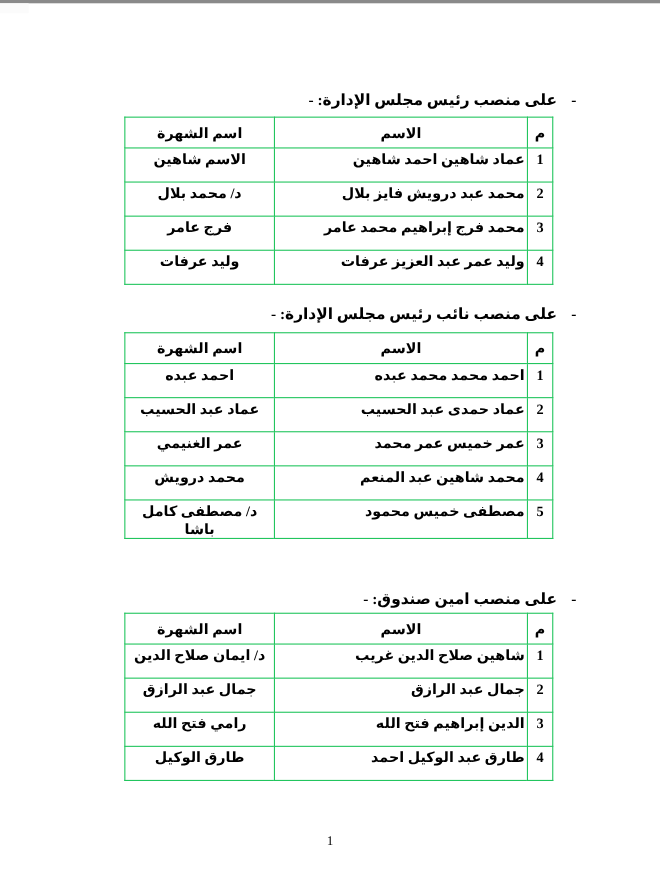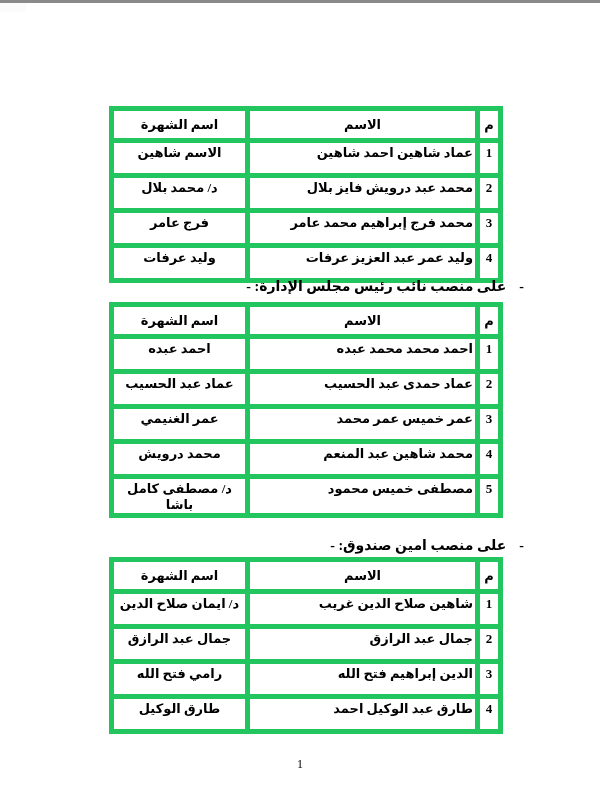--- a/index.html
+++ b/index.html
@@ -50,21 +50,21 @@
     position: absolute;
     right: 97px;
     direction: rtl;
     border-collapse: collapse;
     table-layout: fixed;
     font-weight: bold;
     font-size: 13px;
   }
   table.roster th,
   table.roster td {
-    border: 5px solid #22c55e;
+    border: 1px solid #22c55e;
     overflow: hidden;
   }
   table.roster th {
     height: 25px;
     text-align: center;
     vertical-align: middle;
     font-weight: bold;
     padding: 1px 2px;
   }
   table.roster td {
@@ -89,20 +89,23 @@
   }
 </style>
 </head>
 <body>
 
 <div class="page">
 
   <div class="scan-line"></div>
   <div class="scan-corner"></div>
 
+  <div class="heading" style="top:84px">
+    <span class="bullet">-</span><span>على منصب رئيس مجلس الإدارة: -</span>
+  </div>
   <table class="roster" style="top:106px">
     <colgroup>
         <col class="col-num">
         <col class="col-name">
         <col class="col-nick">
       </colgroup>
     <thead>
       <tr>
         <th>م</th>
         <th>الاسم</th>

